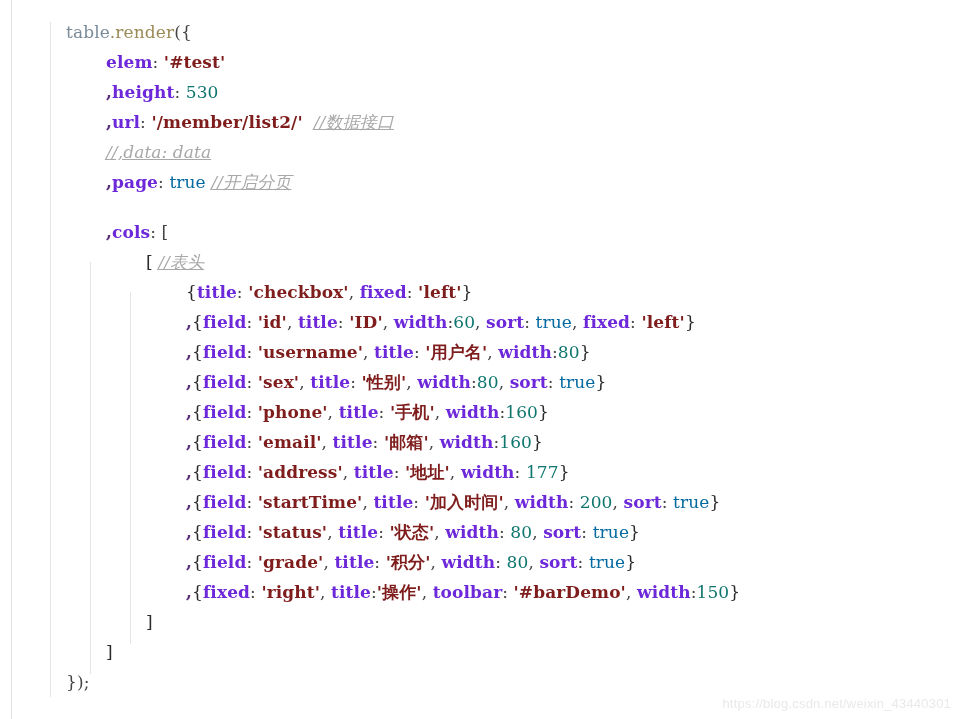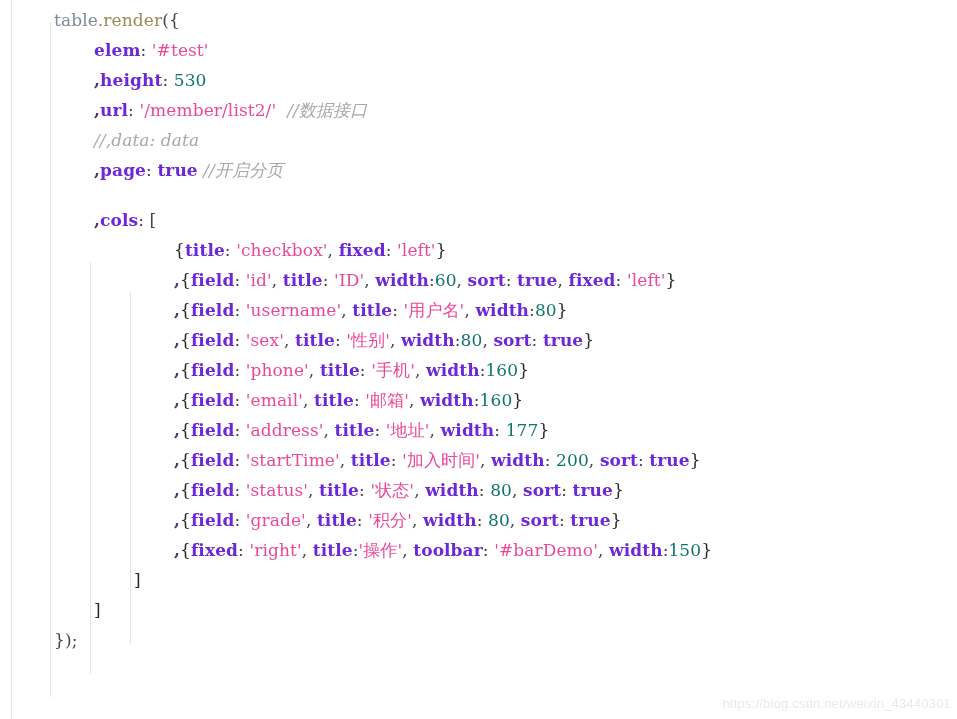--- a/index.html
+++ b/index.html
@@ -14,21 +14,21 @@
     height: 719px;
     overflow: hidden;
     font-family: "DejaVu Serif", "Liberation Serif", serif;
   }
 
   #code-surface {
     position: relative;
     width: 957px;
     height: 719px;
     background: #ffffff;
-    padding: 4px;
+    padding: 16px;
   }
 
   
   .indent-guides {
     position: absolute;
     inset: 0;
     pointer-events: none;
   }
   .guide {
     position: absolute;
@@ -53,25 +53,25 @@
     font-size: 17px;
     font-family: "DejaVu Serif", "Liberation Serif", serif;
     letter-spacing: 0.1px;
   }
 
   
   .tok-obj      { color: #7a8b99; }            
   .tok-method   { color: #9a8a55; }            
   .tok-punct    { color: #444444; }            
   .tok-key      { color: #6d28d9; font-weight: bold; }   
-  .tok-string   { color: #ec4899; font-weight: normal; }   
+  .tok-string   { color: #7f1d1d; font-weight: bold; }   
   .tok-number   { color: #0f766e; }                      
-  .tok-bool     { color: #6d28d9; font-weight: bold; }   
+  .tok-bool     { color: #0369a1; font-weight: normal; }   
   .tok-comma    { color: #5a2d7a; font-weight: bold; }
-  .tok-comment  { color: #a8a8a8; font-style: italic; }
+  .tok-comment  { color: #a8a8a8; font-style: italic; text-decoration: underline; }
   .tok-bracket  { color: #2a2a2a; }
 
   .watermark {
     position: absolute;
     right: 6px;
     bottom: 8px;
     z-index: 3;
     font-family: "Liberation Sans", "DejaVu Sans", sans-serif;
     font-size: 13px;
     color: #e9e9e9;
@@ -92,20 +92,21 @@
   </div>
 
   <div class="code-lines" id="code-lines">
       <div class="line" style="padding-left: 50px;"><span class="tok-obj">table</span><span class="tok-method">.render</span><span class="tok-punct">({</span></div>
       <div class="line" style="padding-left: 90px;"><span class="tok-key">elem</span><span class="tok-punct">: </span><span class="tok-string">'#test'</span></div>
       <div class="line" style="padding-left: 90px;"><span class="tok-comma">,</span><span class="tok-key">height</span><span class="tok-punct">: </span><span class="tok-number">530</span></div>
       <div class="line" style="padding-left: 90px;"><span class="tok-comma">,</span><span class="tok-key">url</span><span class="tok-punct">: </span><span class="tok-string">'/member/list2/'</span><span class="tok-space">  </span><span class="tok-comment">//数据接口</span></div>
       <div class="line" style="padding-left: 90px;"><span class="tok-comment">//,data: data</span></div>
       <div class="line" style="padding-left: 90px;"><span class="tok-comma">,</span><span class="tok-key">page</span><span class="tok-punct">: </span><span class="tok-bool">true</span><span class="tok-space"> </span><span class="tok-comment">//开启分页</span></div>
       <div class="line" style="padding-left: 90px; margin-top: 20px;"><span class="tok-comma">,</span><span class="tok-key">cols</span><span class="tok-punct">: [</span></div>
+      <div class="line" style="padding-left: 130px;"><span class="tok-bracket">[</span><span class="tok-space"> </span><span class="tok-comment">//表头</span></div>
       <div class="line" style="padding-left: 170px;"><span class="tok-bracket">{</span><span class="tok-key">title</span><span class="tok-punct">: </span><span class="tok-string">'checkbox'</span><span class="tok-punct">, </span><span class="tok-key">fixed</span><span class="tok-punct">: </span><span class="tok-string">'left'</span><span class="tok-bracket">}</span></div>
       <div class="line" style="padding-left: 170px;"><span class="tok-comma">,</span><span class="tok-bracket">{</span><span class="tok-key">field</span><span class="tok-punct">: </span><span class="tok-string">'id'</span><span class="tok-punct">, </span><span class="tok-key">title</span><span class="tok-punct">: </span><span class="tok-string">'ID'</span><span class="tok-punct">, </span><span class="tok-key">width</span><span class="tok-punct">:</span><span class="tok-number">60</span><span class="tok-punct">, </span><span class="tok-key">sort</span><span class="tok-punct">: </span><span class="tok-bool">true</span><span class="tok-punct">, </span><span class="tok-key">fixed</span><span class="tok-punct">: </span><span class="tok-string">'left'</span><span class="tok-bracket">}</span></div>
       <div class="line" style="padding-left: 170px;"><span class="tok-comma">,</span><span class="tok-bracket">{</span><span class="tok-key">field</span><span class="tok-punct">: </span><span class="tok-string">'username'</span><span class="tok-punct">, </span><span class="tok-key">title</span><span class="tok-punct">: </span><span class="tok-string">'用户名'</span><span class="tok-punct">, </span><span class="tok-key">width</span><span class="tok-punct">:</span><span class="tok-number">80</span><span class="tok-bracket">}</span></div>
       <div class="line" style="padding-left: 170px;"><span class="tok-comma">,</span><span class="tok-bracket">{</span><span class="tok-key">field</span><span class="tok-punct">: </span><span class="tok-string">'sex'</span><span class="tok-punct">, </span><span class="tok-key">title</span><span class="tok-punct">: </span><span class="tok-string">'性别'</span><span class="tok-punct">, </span><span class="tok-key">width</span><span class="tok-punct">:</span><span class="tok-number">80</span><span class="tok-punct">, </span><span class="tok-key">sort</span><span class="tok-punct">: </span><span class="tok-bool">true</span><span class="tok-bracket">}</span></div>
       <div class="line" style="padding-left: 170px;"><span class="tok-comma">,</span><span class="tok-bracket">{</span><span class="tok-key">field</span><span class="tok-punct">: </span><span class="tok-string">'phone'</span><span class="tok-punct">, </span><span class="tok-key">title</span><span class="tok-punct">: </span><span class="tok-string">'手机'</span><span class="tok-punct">, </span><span class="tok-key">width</span><span class="tok-punct">:</span><span class="tok-number">160</span><span class="tok-bracket">}</span></div>
       <div class="line" style="padding-left: 170px;"><span class="tok-comma">,</span><span class="tok-bracket">{</span><span class="tok-key">field</span><span class="tok-punct">: </span><span class="tok-string">'email'</span><span class="tok-punct">, </span><span class="tok-key">title</span><span class="tok-punct">: </span><span class="tok-string">'邮箱'</span><span class="tok-punct">, </span><span class="tok-key">width</span><span class="tok-punct">:</span><span class="tok-number">160</span><span class="tok-bracket">}</span></div>
       <div class="line" style="padding-left: 170px;"><span class="tok-comma">,</span><span class="tok-bracket">{</span><span class="tok-key">field</span><span class="tok-punct">: </span><span class="tok-string">'address'</span><span class="tok-punct">, </span><span class="tok-key">title</span><span class="tok-punct">: </span><span class="tok-string">'地址'</span><span class="tok-punct">, </span><span class="tok-key">width</span><span class="tok-punct">: </span><span class="tok-number">177</span><span class="tok-bracket">}</span></div>
       <div class="line" style="padding-left: 170px;"><span class="tok-comma">,</span><span class="tok-bracket">{</span><span class="tok-key">field</span><span class="tok-punct">: </span><span class="tok-string">'startTime'</span><span class="tok-punct">, </span><span class="tok-key">title</span><span class="tok-punct">: </span><span class="tok-string">'加入时间'</span><span class="tok-punct">, </span><span class="tok-key">width</span><span class="tok-punct">: </span><span class="tok-number">200</span><span class="tok-punct">, </span><span class="tok-key">sort</span><span class="tok-punct">: </span><span class="tok-bool">true</span><span class="tok-bracket">}</span></div>
       <div class="line" style="padding-left: 170px;"><span class="tok-comma">,</span><span class="tok-bracket">{</span><span class="tok-key">field</span><span class="tok-punct">: </span><span class="tok-string">'status'</span><span class="tok-punct">, </span><span class="tok-key">title</span><span class="tok-punct">: </span><span class="tok-string">'状态'</span><span class="tok-punct">, </span><span class="tok-key">width</span><span class="tok-punct">: </span><span class="tok-number">80</span><span class="tok-punct">, </span><span class="tok-key">sort</span><span class="tok-punct">: </span><span class="tok-bool">true</span><span class="tok-bracket">}</span></div>
       <div class="line" style="padding-left: 170px;"><span class="tok-comma">,</span><span class="tok-bracket">{</span><span class="tok-key">field</span><span class="tok-punct">: </span><span class="tok-string">'grade'</span><span class="tok-punct">, </span><span class="tok-key">title</span><span class="tok-punct">: </span><span class="tok-string">'积分'</span><span class="tok-punct">, </span><span class="tok-key">width</span><span class="tok-punct">: </span><span class="tok-number">80</span><span class="tok-punct">, </span><span class="tok-key">sort</span><span class="tok-punct">: </span><span class="tok-bool">true</span><span class="tok-bracket">}</span></div>

